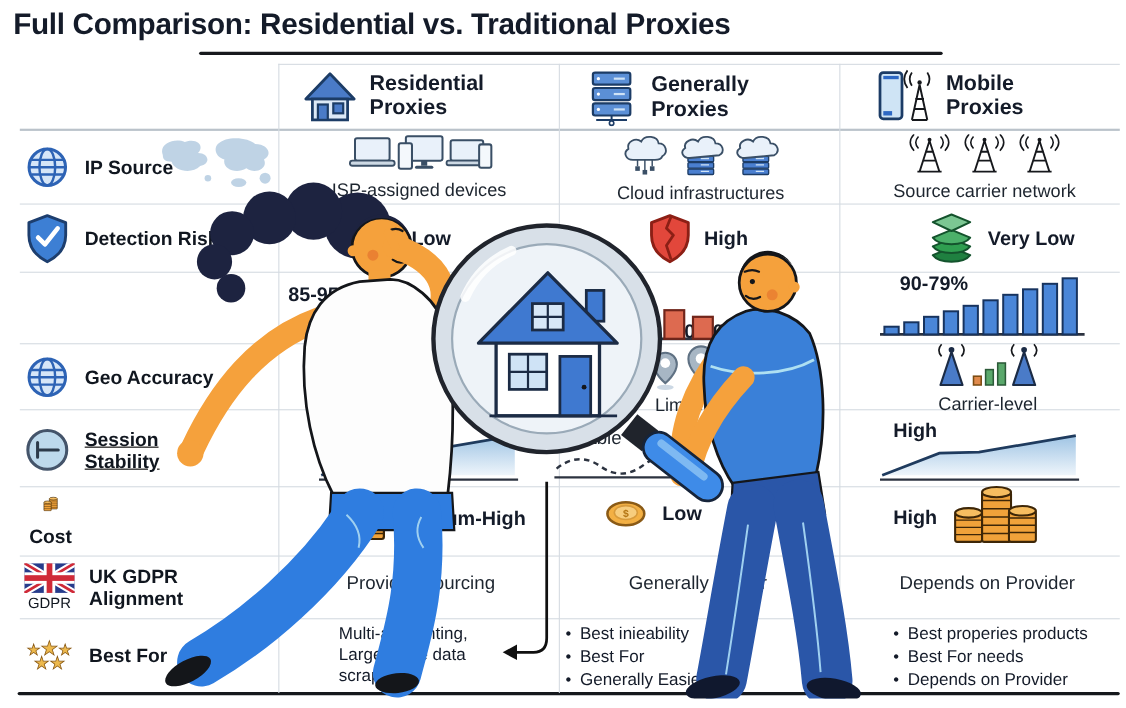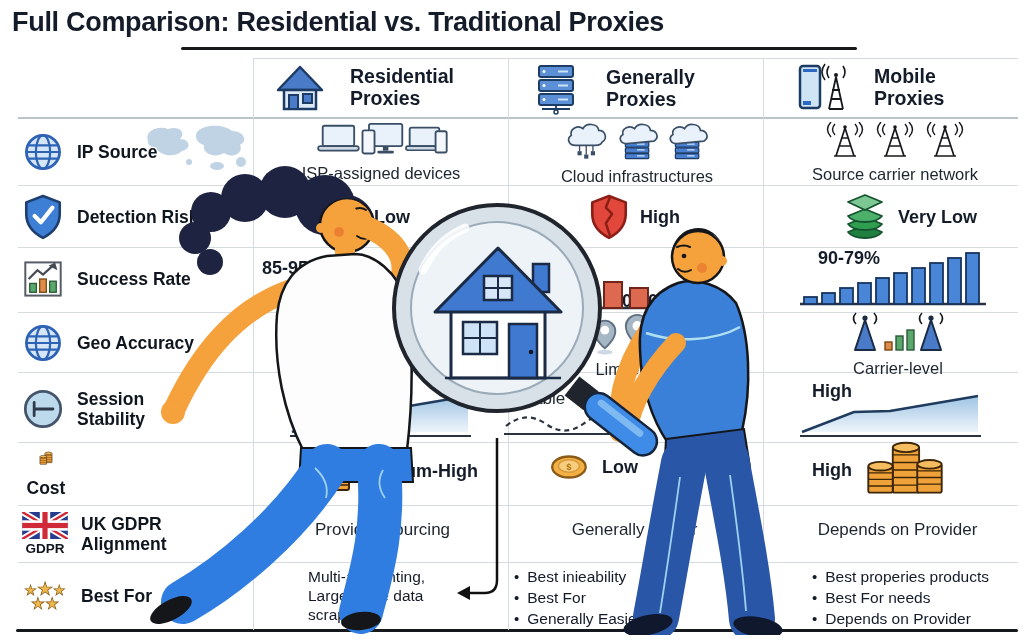--- a/index.html
+++ b/index.html
@@ -7,37 +7,37 @@
     font-family:"Liberation Sans",sans-serif;overflow:hidden;}
   .abs{position:absolute;}
   .hline{position:absolute;height:1px;background:#d5dbe1;z-index:1;}
   .hline.dark{height:2px;background:#bac2ca;}
   .vline{position:absolute;width:1px;background:#d5dbe1;z-index:1;}
   .bottomline{position:absolute;height:3px;background:#15181c;border-radius:2px;z-index:1;}
   .title{position:absolute;left:12px;right:0;top:7px;text-align:left;
     font-size:27px;font-weight:bold;color:#141b29;letter-spacing:-0.3px;z-index:2;}
   .title-underline{position:absolute;left:181px;top:47px;width:676px;height:3px;
     background:#17191d;border-radius:2px;z-index:2;}
-  .colhead{position:absolute;display:flex;align-items:center;gap:26px;z-index:3;}
+  .colhead{position:absolute;display:flex;align-items:center;gap:12px;z-index:3;}
   .colhead-label{font-size:19.5px;font-weight:bold;color:#141b29;line-height:1.12;width:112px;}
   .rowlabel{position:absolute;display:flex;align-items:center;gap:13px;z-index:3;}
   .rowlabel-label{font-size:17.5px;font-weight:bold;color:#10161f;line-height:1.15;max-width:135px;}
   .cellcol{position:absolute;display:flex;flex-direction:column;align-items:center;gap:5px;z-index:3;}
   .cellrow{position:absolute;display:flex;align-items:center;gap:10px;z-index:3;}
   .val{font-weight:bold;font-size:18px;color:#141b29;white-space:nowrap;}
   .txt{font-size:16.5px;color:#1d252f;white-space:nowrap;}
   .center{justify-content:center;text-align:center;}
   .bullets{position:absolute;display:flex;flex-direction:column;gap:3px;z-index:3;
     font-size:15.5px;color:#141b29;}
   .bullets .b-row{display:flex;gap:8px;align-items:flex-start;white-space:nowrap;}
   .bullets .dot{font-size:15px;line-height:17px;}
   .lines3{position:absolute;z-index:3;font-size:15.5px;color:#141b29;line-height:19px;}
   .stars{display:flex;flex-direction:column;align-items:center;line-height:13px;
     color:#edb94d;-webkit-text-stroke:0.7px #8a5a16;}
-  .gdpr-cap{font-size:13.5px;font-weight:bold;color:#10161f;}
+  .gdpr-cap{font-size:13.5px;font-weight:normal;color:#10161f;}
   .z4{z-index:4;} .z5{z-index:5;} .z6{z-index:6;}
 </style>
 </head>
 <body>
 
 <div id="canvas">
 
   <div class="title">Full Comparison: Residential vs. Traditional Proxies</div>
   <div class="title-underline"></div>
 
@@ -104,42 +104,31 @@
   </div>
 
   <div class="rowlabel" style="left:22px;top:192px;height:50px;">
     <svg width="42" height="46" viewBox="0 0 40 44">
       <path d="M20,2 L36,8 V19 C36,30 29,37.5 20,42 C11,37.5 4,30 4,19 V8 Z" fill="#3d7fd4" stroke="#1d3e6e" stroke-width="2.5" stroke-linejoin="round"></path>
       <polyline points="12,21 18,27 29,13" fill="none" stroke="#ffffff" stroke-width="4" stroke-linecap="round" stroke-linejoin="round"></polyline>
     </svg>
     <span class="rowlabel-label">Detection Risk</span>
   </div>
 
-  <div class="rowlabel" style="left:22px;top:254px;height:50px;">
-    <svg width="42" height="42" viewBox="0 0 38 38">
-      <rect x="3" y="4" width="32" height="30" fill="#ffffff" stroke="#555c66" stroke-width="1.8"></rect>
-      <rect x="7" y="23" width="6" height="8" fill="#5aa86b" stroke="#2c5a38" stroke-width="1.2"></rect>
-      <rect x="16" y="19" width="6" height="12" fill="#e08a4c" stroke="#7a4b12" stroke-width="1.2"></rect>
-      <rect x="25" y="21" width="6" height="10" fill="#5aa86b" stroke="#2c5a38" stroke-width="1.2"></rect>
-      <polyline points="6,19 14,11 19,15 29,6" fill="none" stroke="#444b55" stroke-width="2"></polyline>
-      <polygon points="30,4 32,11 24,7" fill="#444b55"></polygon>
-    </svg>
-    <span class="rowlabel-label">Success Rate</span>
-  </div>
 
   <div class="rowlabel" style="left:22px;top:318px;height:50px;">
     <svg width="42" height="42" viewBox="0 0 38 38">
       <circle cx="19" cy="19" r="15" fill="#d6e6f8" stroke="#2d63b5" stroke-width="2.5"></circle>
       <ellipse cx="19" cy="19" rx="6.5" ry="15" fill="none" stroke="#2d63b5" stroke-width="2"></ellipse>
       <path d="M6,13 H32 M4,19 H34 M6,25 H32" stroke="#2d63b5" stroke-width="2" fill="none"></path>
     </svg>
     <span class="rowlabel-label">Geo Accuracy</span>
   </div>
 
-  <div class="rowlabel" style="left:22px;top:384px;height:50px;">
+  <div class="rowlabel" style="left:22px;top:384px;height:50px;text-decoration:underline;">
     <svg width="42" height="42" viewBox="0 0 38 38">
       <circle cx="19" cy="19" r="16" fill="#bdd9ec" stroke="#44546a" stroke-width="2.5"></circle>
       <path d="M11,19 H28 M11,13 V25" stroke="#2c3a4a" stroke-width="2.5" fill="none" stroke-linecap="round"></path>
     </svg>
     <span class="rowlabel-label">Session Stability</span>
   </div>
 
   <div class="rowlabel" style="left:22px;top:450px;height:48px;flex-direction:column;">
     <svg width="48" height="50" viewBox="0 0 52 54">
       <rect x="22" y="12" width="26" height="34" rx="2" fill="#f0a23a" stroke="#3d2607" stroke-width="2"></rect>

